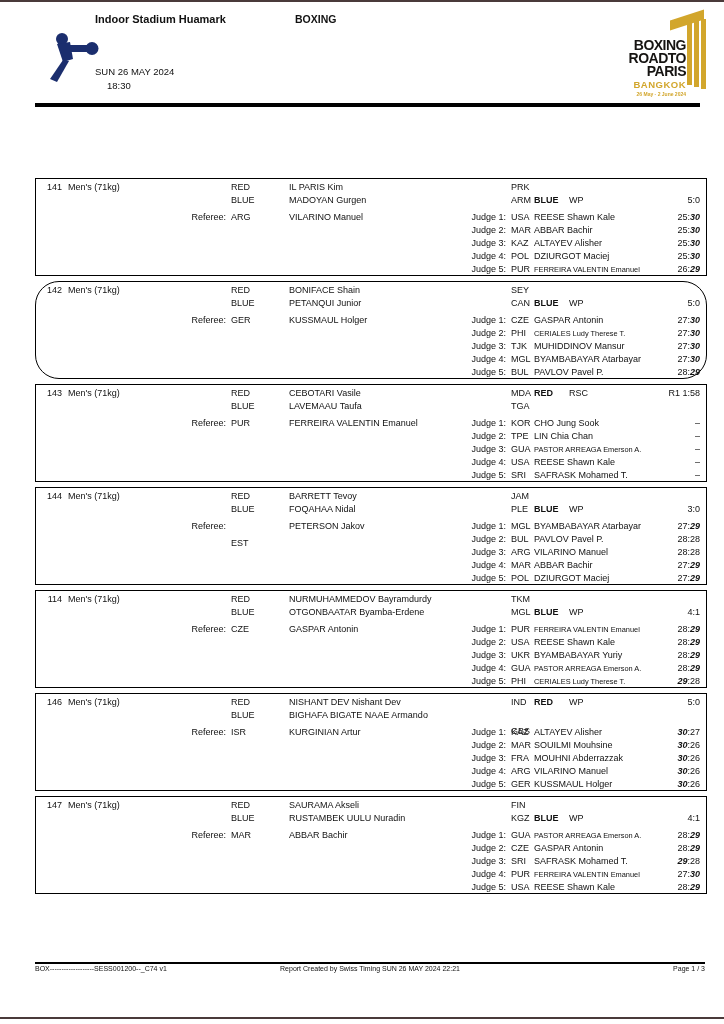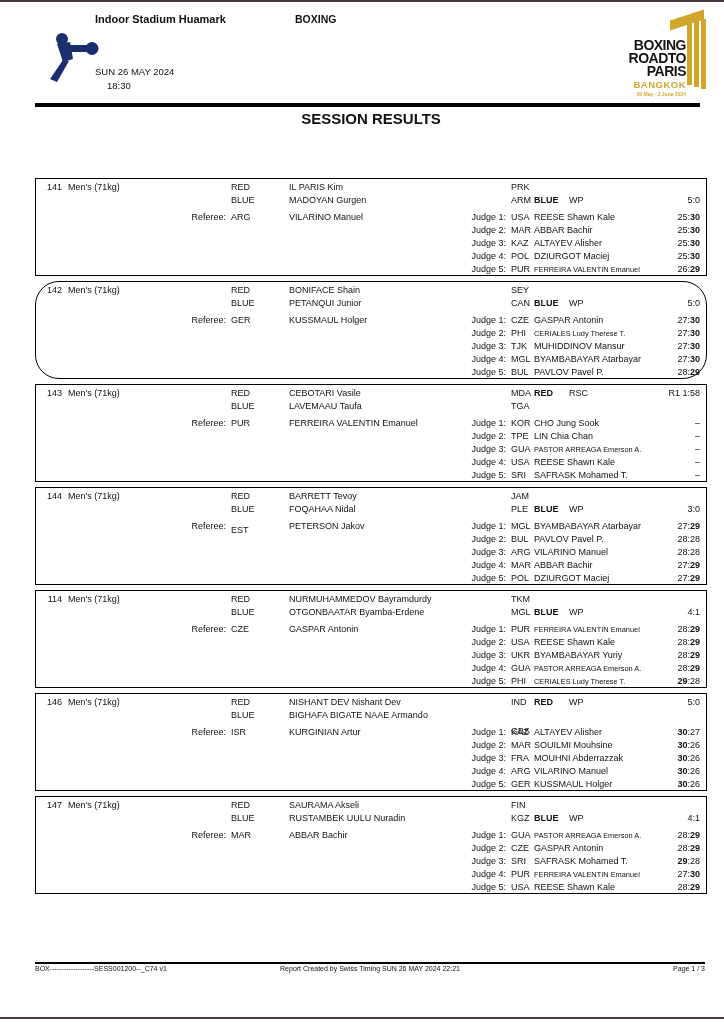--- a/index.html
+++ b/index.html
@@ -16,21 +16,21 @@
   .title{position:absolute;left:35px;top:110px;width:672px;text-align:center;font-size:15px;font-weight:bold;}
   .subtitle{position:absolute;left:35px;top:130px;width:672px;text-align:center;font-size:12px;font-weight:bold;}
   
   .thead{position:absolute;left:35px;top:149px;width:670px;height:23px;border:1.5px solid #000;}
   .thead .c{position:absolute;font-size:9px;font-weight:bold;white-space:nowrap;}
   
   .bout-box{position:absolute;left:35px;width:670px;height:96px;border:1.2px solid #000;}
   .c{position:absolute;font-size:9px;line-height:11px;white-space:nowrap;}
   .sm{font-size:7.4px;}
   .ra{text-align:right;}
-  .score .sb{font-weight:bold;}
+  .score .sb{font-weight:bold;font-style:italic;}
   
   .logo{position:absolute;left:610px;top:13px;width:98px;height:90px;}
   .logo .txt{position:absolute;right:22px;top:26px;text-align:right;line-height:13px;
              font-size:14px;font-weight:900;letter-spacing:-0.5px;color:#161412;}
   .logo .city{position:absolute;right:22px;top:66px;font-size:9.5px;font-weight:900;letter-spacing:0.5px;}
   .logo .dts{position:absolute;right:22px;top:78px;font-size:5px;font-weight:bold;}
   .goldbar{position:absolute;background:#D2A62C;}
   
   .foot-rule{position:absolute;left:35px;top:962px;width:670px;height:1.5px;background:#000;}
   .fl{position:absolute;left:35px;top:965px;font-size:7px;}
@@ -65,21 +65,20 @@
     <div class="txt">
       <div>BOXING</div>
       <div>ROADTO</div>
       <div>PARIS</div>
     </div>
     <div class="city" style="color:#D2A62C">BANGKOK</div>
     <div class="dts" style="color:#D2A62C">26 May - 2 June 2024</div>
   </div>
 
   <div class="thick-rule"></div>
-  <div class="title">SESSION RESULTS</div>
 
 
   <div id="bouts">
       <div class="bout-box" style="top: 178px;">
         <span class="c ra" style="left: 0px; top: 3px; width: 26px;">141</span>
         <span class="c" style="left: 32px; top: 3px;">Men's (71kg)</span>
         <span class="c" style="left: 195px; top: 3px;">RED</span>
         <span class="c" style="left: 195px; top: 16px;">BLUE</span>
         <span class="c" style="left: 253px; top: 3px;">IL PARIS Kim</span>
         <span class="c" style="left: 253px; top: 16px;">MADOYAN Gurgen</span>
@@ -190,21 +189,21 @@
         <span class="c" style="left: 195px; top: 3px;">RED</span>
         <span class="c" style="left: 195px; top: 16px;">BLUE</span>
         <span class="c" style="left: 253px; top: 3px;">BARRETT Tevoy</span>
         <span class="c" style="left: 253px; top: 16px;">FOQAHAA Nidal</span>
         <span class="c" style="left: 475px; top: 3px;">JAM</span>
         <span class="c" style="left: 475px; top: 16px;">PLE</span>
         <span class="c b" style="left: 498px; top: 16px;">BLUE</span>
         <span class="c" style="left: 533px; top: 16px;">WP</span>
         <span class="c ra" style="left: 560px; top: 16px; width: 104px;">3:0</span>
         <span class="c ra" style="left: 120px; top: 33px; width: 70px;">Referee:</span>
-        <span class="c" style="left: 195px; top: 37px; text-align: right;">EST</span>
+        <span class="c" style="left: 195px; top: 50px; text-align: right;">EST</span>
         <span class="c" style="left: 253px; top: 33px;">PETERSON Jakov</span>
         <span class="c ra" style="left: 405px; top: 33px; width: 65px;">Judge 1:</span>
         <span class="c" style="left: 475px; top: 33px;">MGL</span>
         <span class="c" style="left: 498px; top: 33px;">BYAMBABAYAR Atarbayar</span>
         <span class="c ra score" style="left: 590px; top: 33px; width: 74px;"><span class="c" style="position: static;">27</span>:<span class="c sb" style="position: static;">29</span></span>
         <span class="c ra" style="left: 405px; top: 46px; width: 65px;">Judge 2:</span>
         <span class="c" style="left: 475px; top: 46px;">BUL</span>
         <span class="c" style="left: 498px; top: 46px;">PAVLOV Pavel P.</span>
         <span class="c ra score" style="left: 590px; top: 46px; width: 74px;"><span class="c" style="position: static;">28</span>:<span class="c" style="position: static;">28</span></span>
         <span class="c ra" style="left: 405px; top: 59px; width: 65px;">Judge 3:</span>

